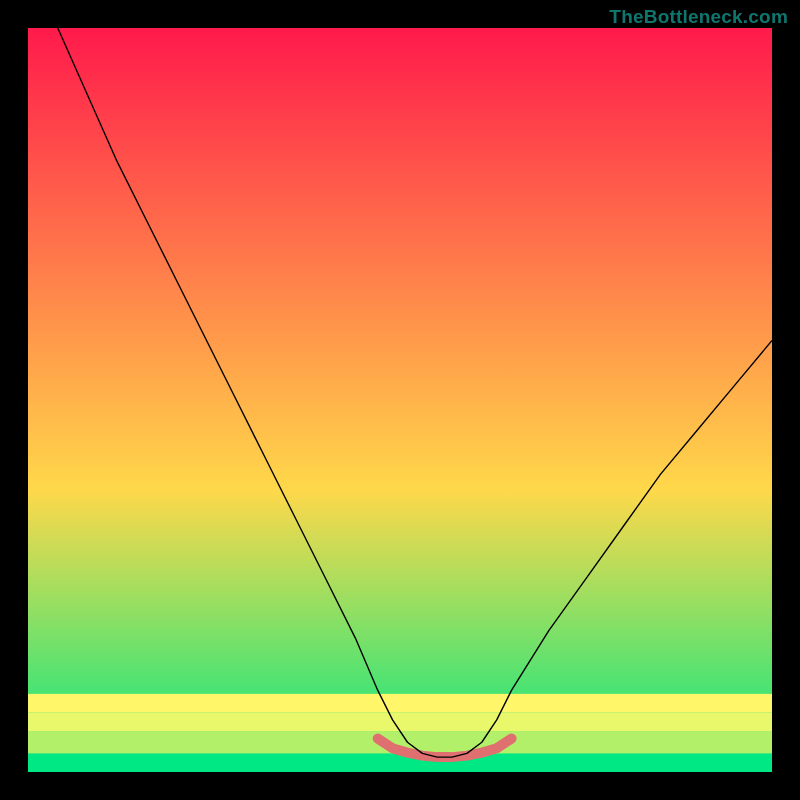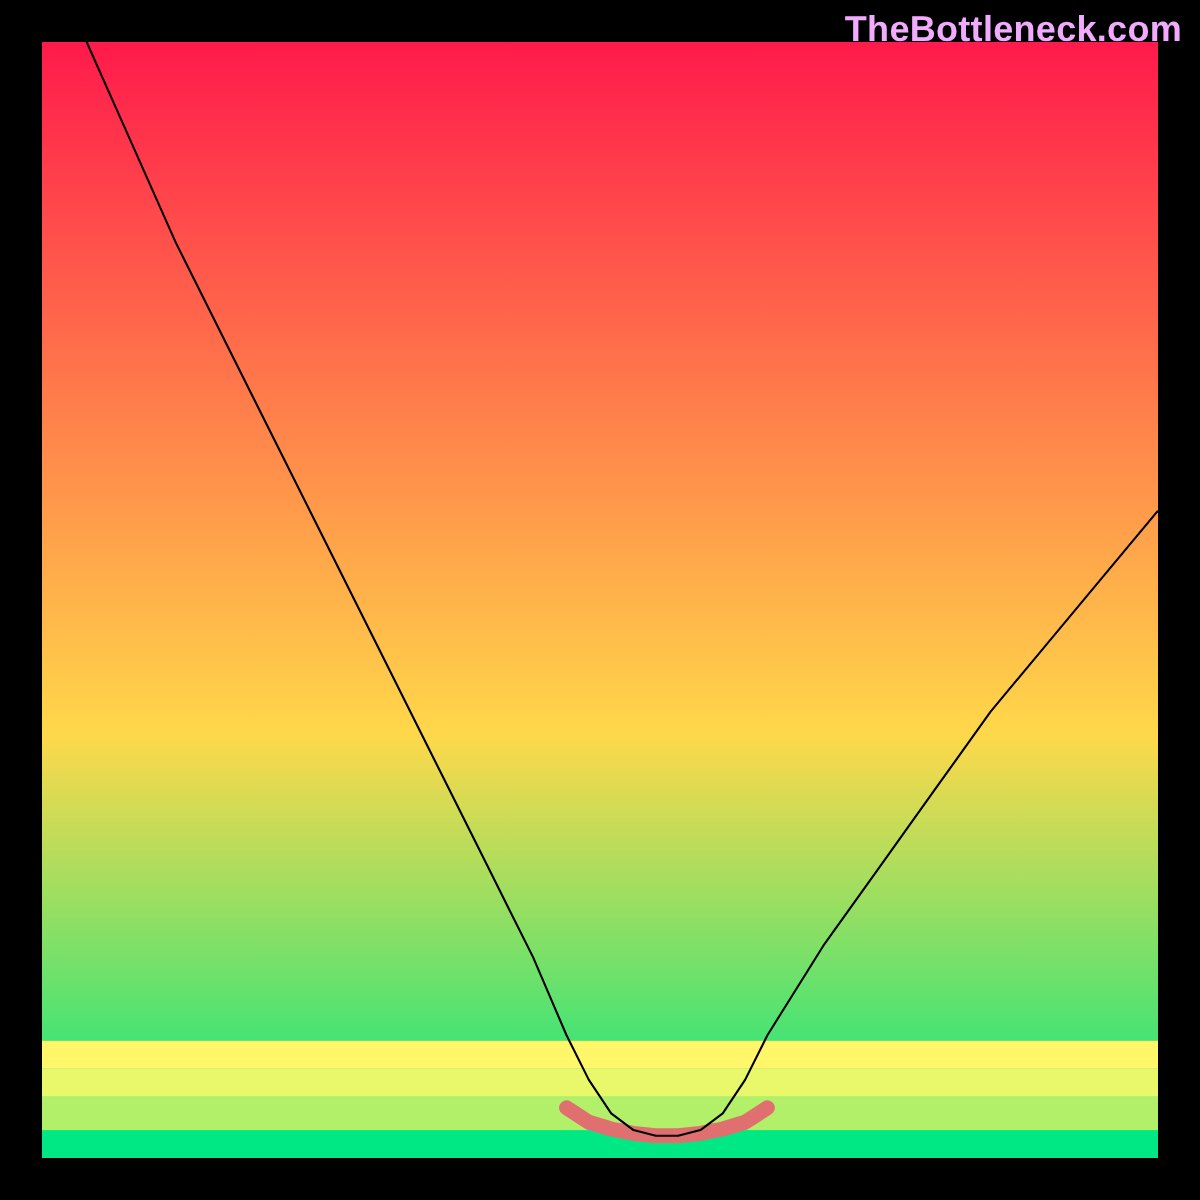--- a/index.html
+++ b/index.html
@@ -26,22 +26,22 @@
   }
   .plot svg {
     display: block;
     width: 744px;
     height: 744px;
   }
   .watermark {
     position: absolute;
     top: 6px;
     right: 12px;
-    color: #f0abfc;
-    font-size: 24px;
+    color: #0f766e;
+    font-size: 19px;
     font-weight: 600;
     letter-spacing: 0.2px;
     user-select: none;
   }
 </style>
 </head>
 <body>
 
 <div class="frame">
   <div class="watermark">TheBottleneck.com</div>

